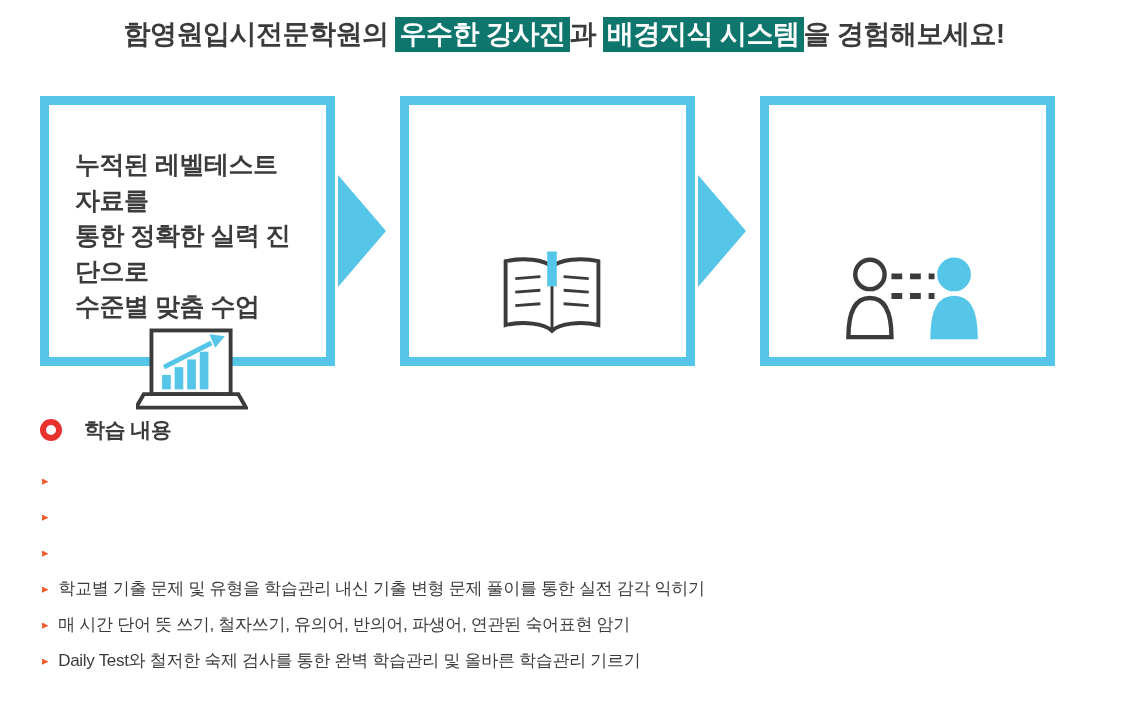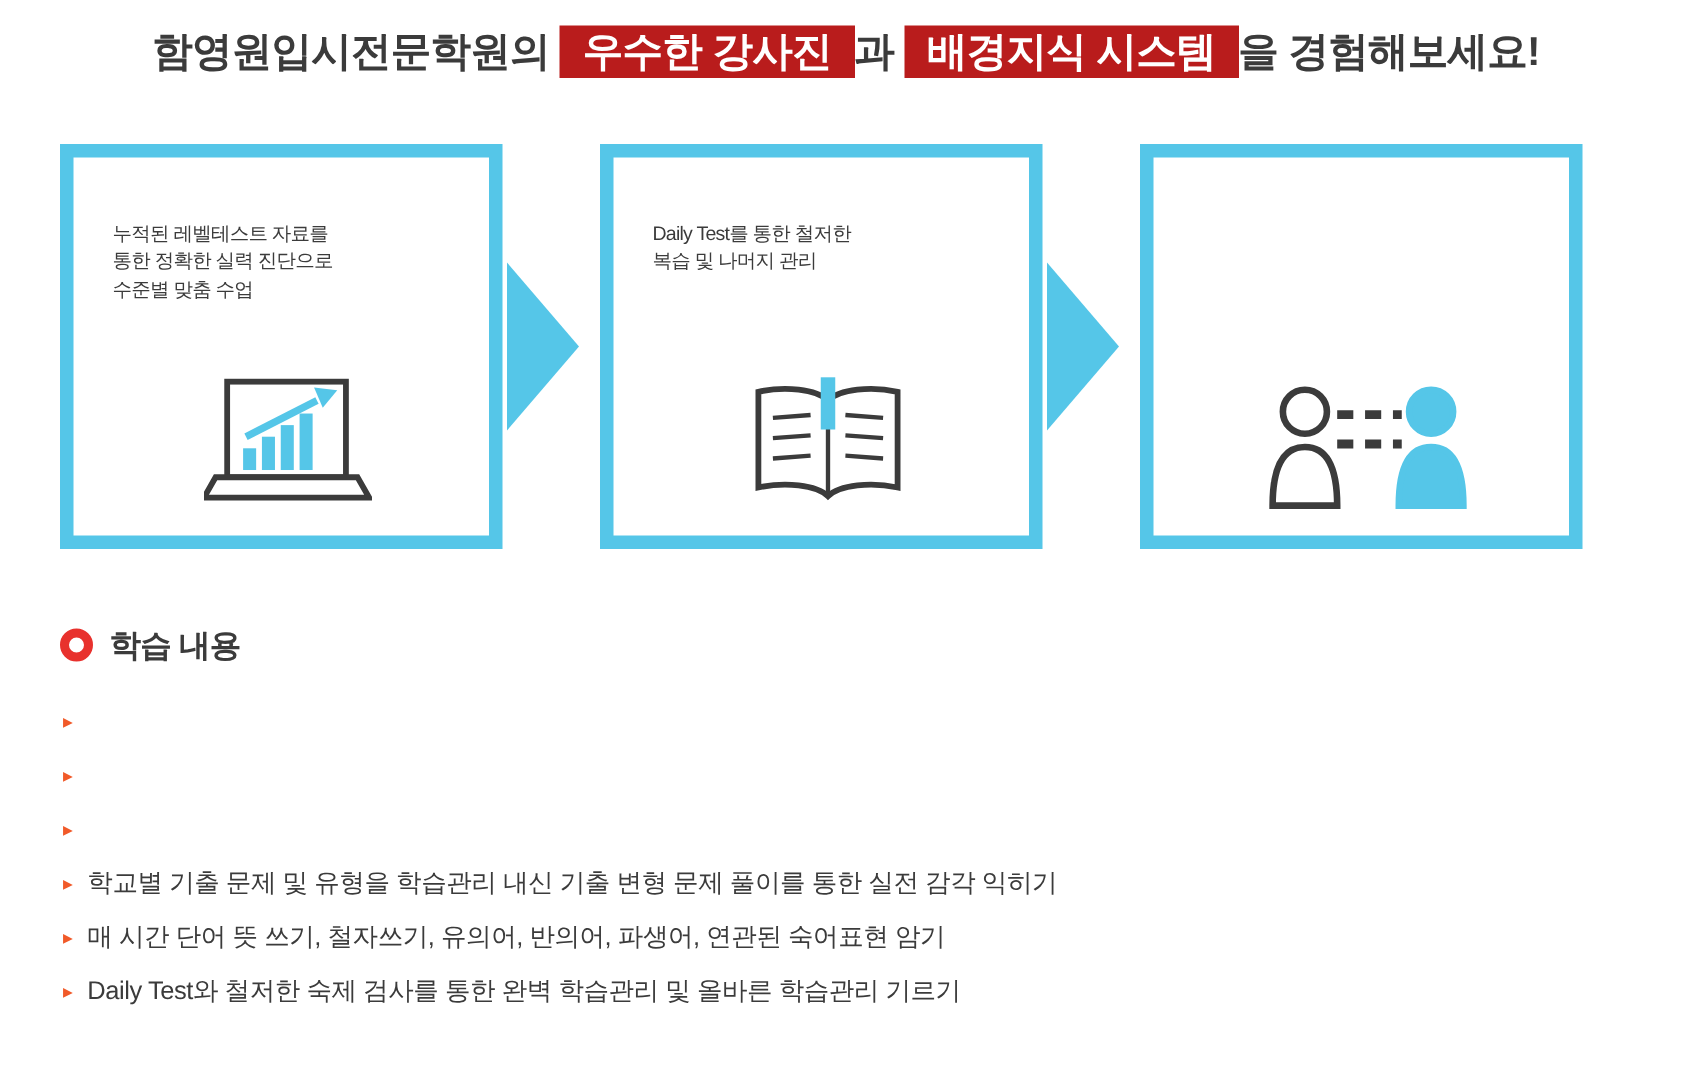--- a/index.html
+++ b/index.html
@@ -12,62 +12,62 @@
     overflow: hidden;
   }
   .page-title {
     margin: 16px 0 0;
     text-align: center;
     font-size: 27px;
     font-weight: 700;
     letter-spacing: -0.5px;
   }
   .hl {
-    background: #b91c1c;
+    background: #0f766e;
     color: #ffffff;
-    padding: 2px 15px 3px;
+    padding: 2px 4px 3px;
   }
   .cards {
     display: flex;
     align-items: center;
     margin: 44px 0 0 40px;
   }
   .card {
     width: 295px;
     height: 270px;
     border: 9px solid #55C6E8;
     background: #ffffff;
     display: flex;
     flex-direction: column;
     padding: 42px 18px 16px 26px;
   }
   .card-text {
     margin: 0;
-    font-size: 13px;
-    font-weight: 400;
+    font-size: 25px;
+    font-weight: 700;
     line-height: 1.42;
     letter-spacing: -0.5px;
     white-space: pre-line;
   }
   .card-icon {
     margin-top: auto;
     align-self: center;
     line-height: 0;
   }
   .flow-arrow {
     width: 0; height: 0;
     border-top: 56px solid transparent;
     border-bottom: 56px solid transparent;
     border-left: 48px solid #55C6E8;
     margin: 0 14px 0 3px;
   }
   .section-header {
     display: flex;
     align-items: center;
-    gap: 11px;
+    gap: 22px;
     margin: 50px 0 0 40px;
   }
   .ring-icon {
     width: 22px; height: 22px;
     border: 6px solid #E8312D;
     border-radius: 50%;
     flex: 0 0 auto;
   }
   .section-title {
     font-size: 21px;
@@ -116,22 +116,20 @@
         <path d="M29 42 L78 17" stroke="#55C6E8" stroke-width="5" fill="none"></path>
         <polygon points="76,8 92,10 82,22" fill="#55C6E8"></polygon>
         <polygon points="8,70 106,70 114,84 0,84" fill="#ffffff" stroke="#3B3B3B" stroke-width="4"></polygon>
       </svg>
     </div>
   </div>
 
   <div class="flow-arrow"></div>
 
   <div class="card">
-    <p class="card-text">Daily Test를 통한 철저한
-복습 및 나머지 관리</p>
     <div class="card-icon">
       <svg width="116" height="90" viewBox="0 0 120 92">
         <path d="M60 16 C52 8 30 6 12 10 L12 76 C30 72 52 74 60 82 C68 74 90 72 108 76 L108 10 C90 6 68 8 60 16 Z" fill="#ffffff" stroke="#3B3B3B" stroke-width="4"></path>
         <line x1="60" y1="16" x2="60" y2="82" stroke="#3B3B3B" stroke-width="3"></line>
         <line x1="22" y1="28" x2="48" y2="26" stroke="#3B3B3B" stroke-width="3"></line>
         <line x1="22" y1="42" x2="48" y2="40" stroke="#3B3B3B" stroke-width="3"></line>
         <line x1="22" y1="56" x2="48" y2="54" stroke="#3B3B3B" stroke-width="3"></line>
         <line x1="72" y1="26" x2="98" y2="28" stroke="#3B3B3B" stroke-width="3"></line>
         <line x1="72" y1="40" x2="98" y2="42" stroke="#3B3B3B" stroke-width="3"></line>
         <line x1="72" y1="54" x2="98" y2="56" stroke="#3B3B3B" stroke-width="3"></line>

